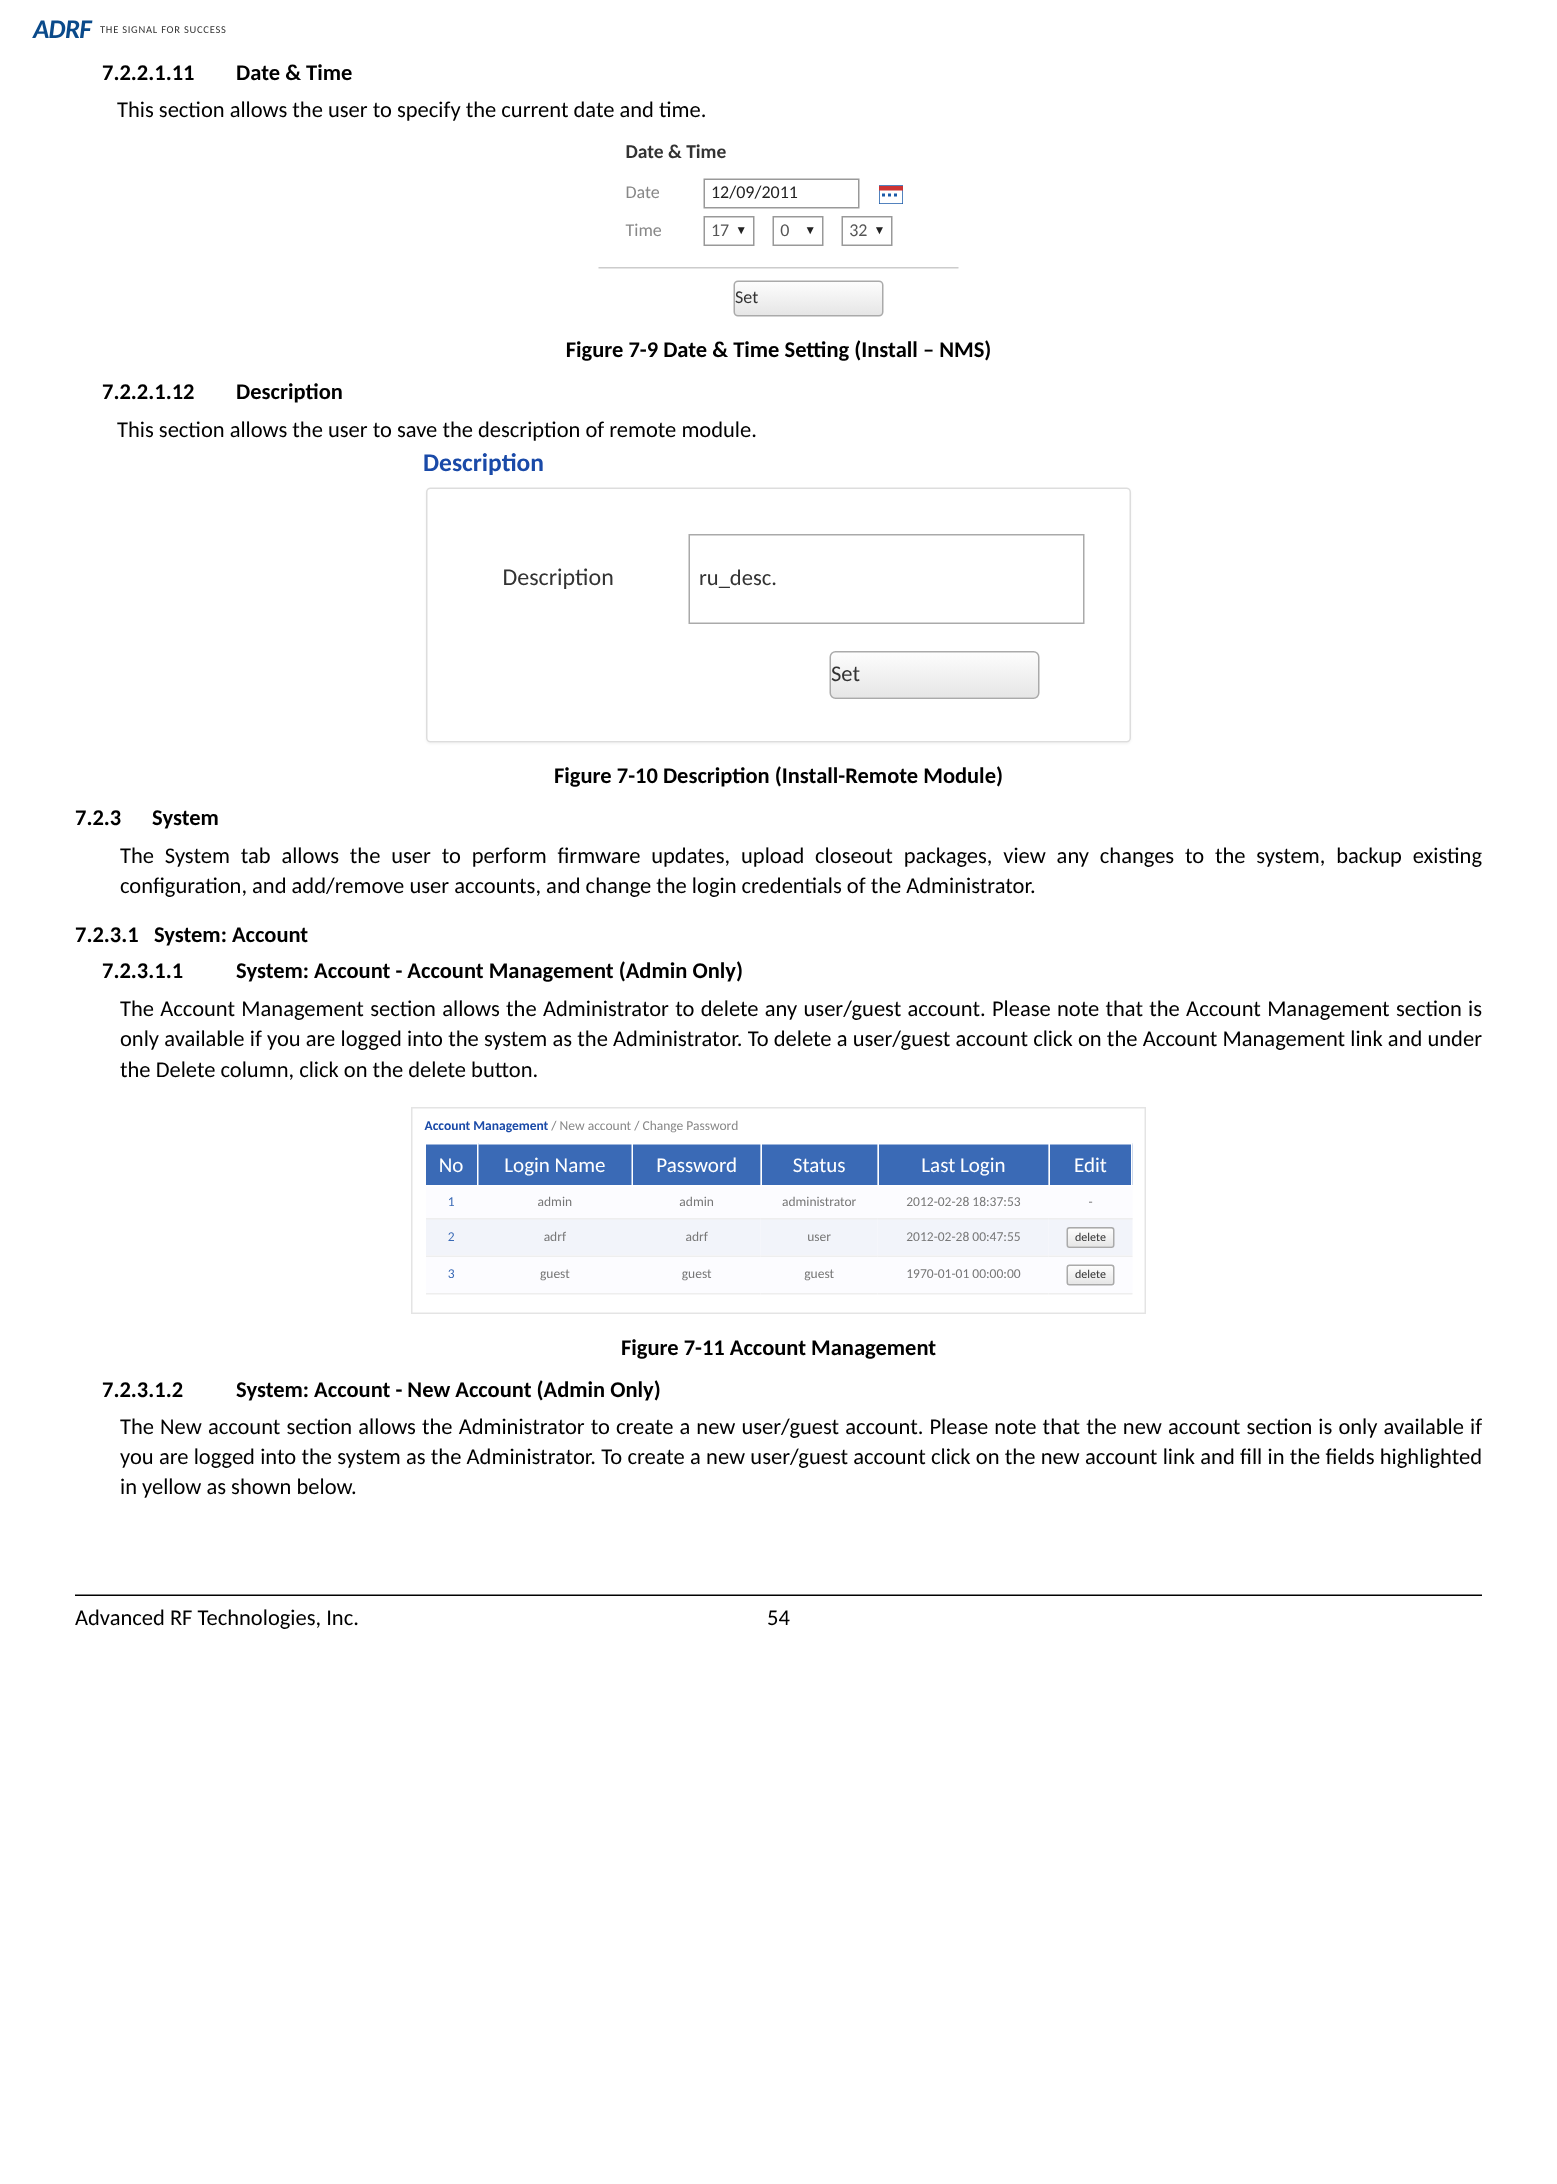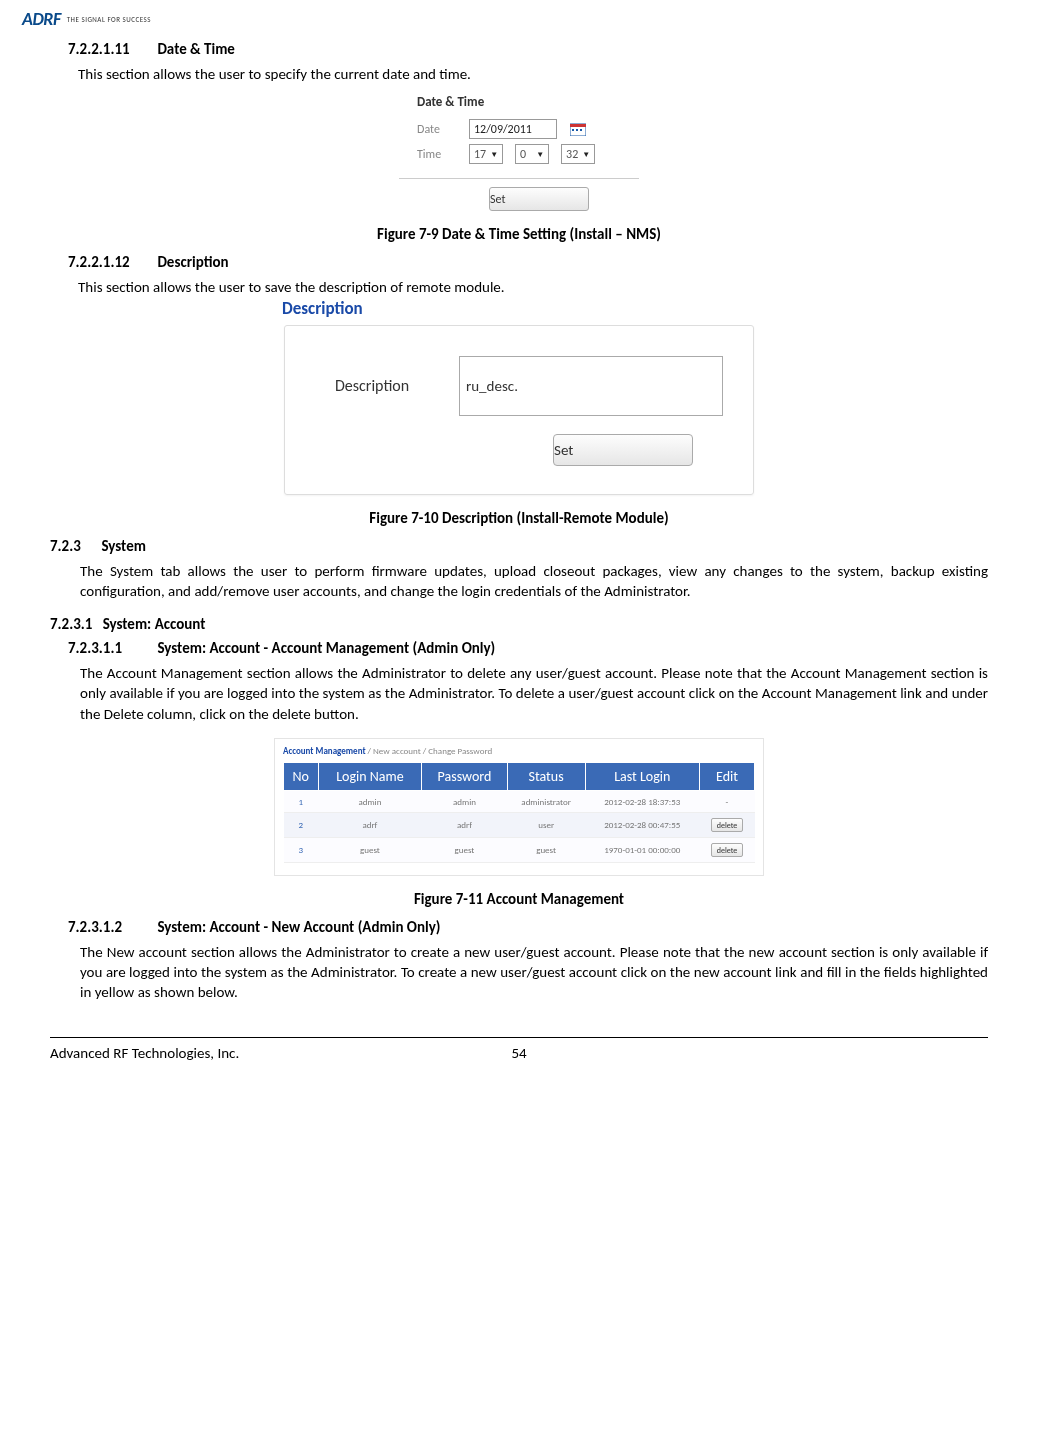--- a/index.html
+++ b/index.html
@@ -86,21 +86,21 @@
   .dt-row {
     display: flex;
     align-items: center;
     margin: 5px 0 5px 18px;
     gap: 12px;
   }
   .dt-label { width: 40px; color: #888; font-size: 12px; }
   .dt-input {
     border: 1px solid #999;
     padding: 2px 4px;
-    width: 88px;
+    width: 104px;
     font-size: 12px;
     color: #222;
     background: #fff;
   }
   .cal-icon {
     width: 18px; height: 16px;
     display: inline-flex;
     align-items: center; justify-content: center;
     color: #1a5aa8;
   }
@@ -215,21 +215,21 @@
     border: 1px solid #aaa;
     border-radius: 2px;
     background: linear-gradient(#fdfdfd,#e6e6e6);
     padding: 1px 5px;
     font-size: 8px;
     color: #333;
   }
   
   .footer {
     border-top: 1px solid #000;
-    margin-top: 34px;
+    margin-top: 60px;
     padding-top: 6px;
     display: flex;
     font-size: 15px;
   }
   .footer .left { flex: 1; }
 </style>
 </head>
 <body>
 
 <div class="page">

